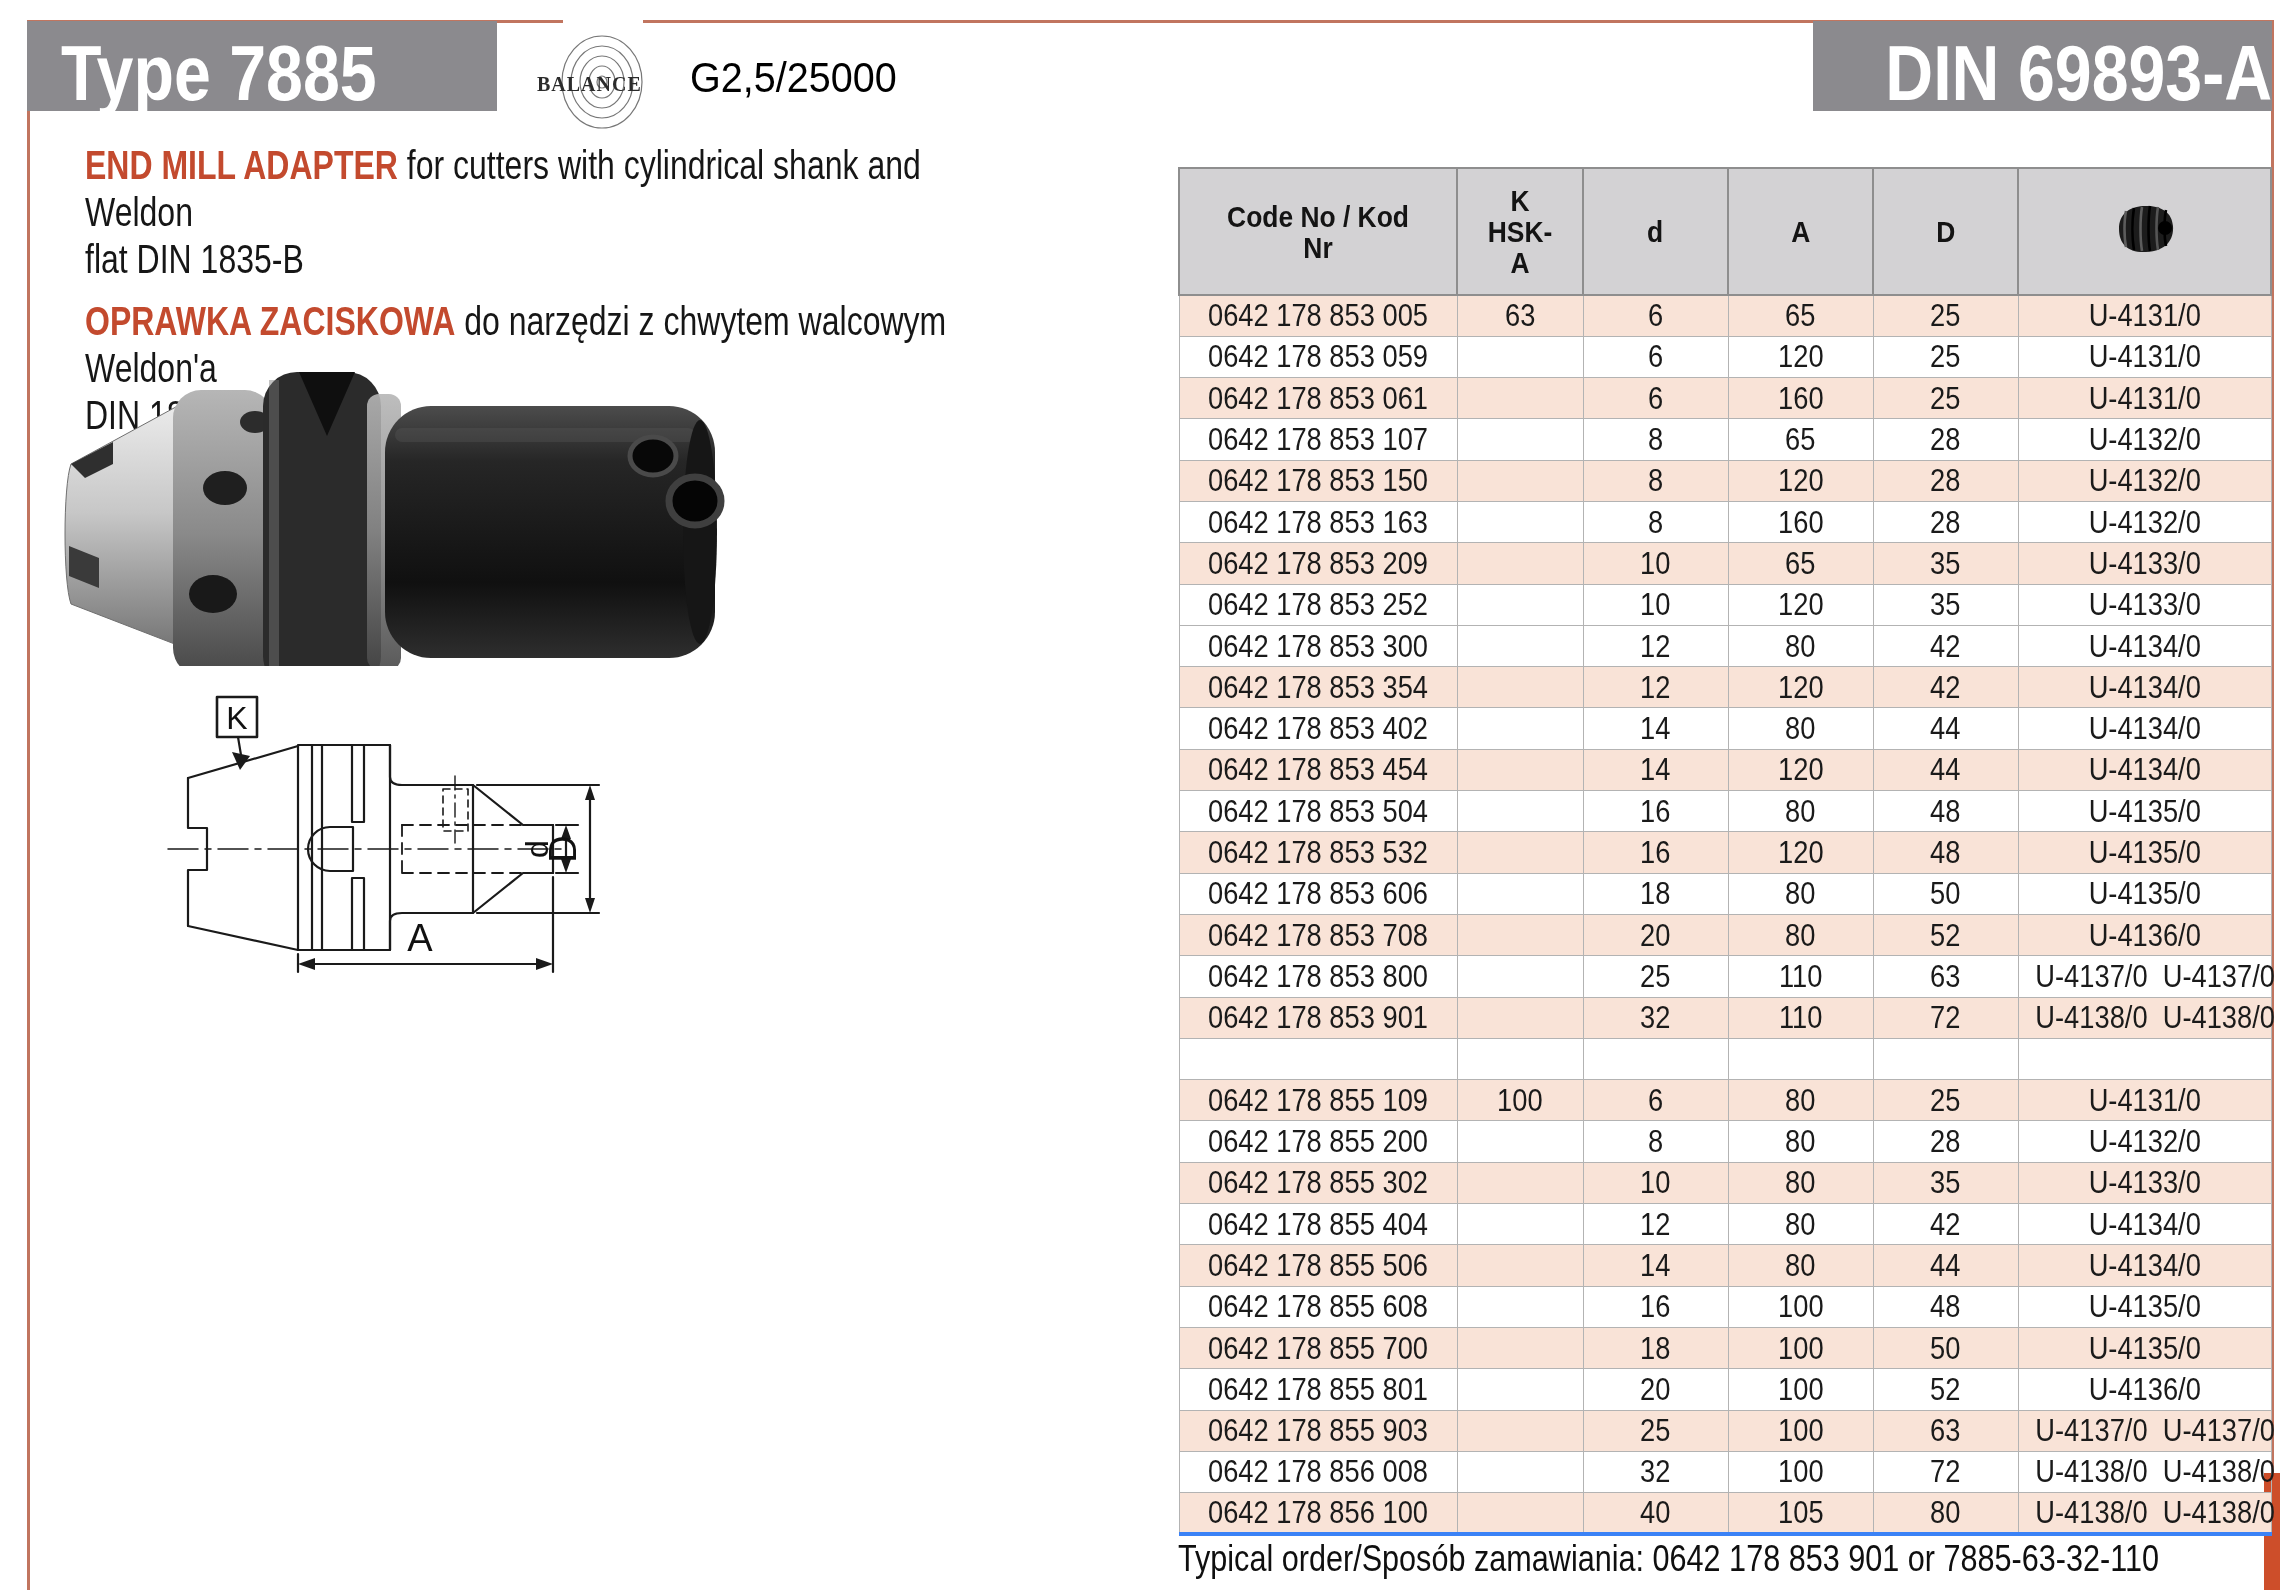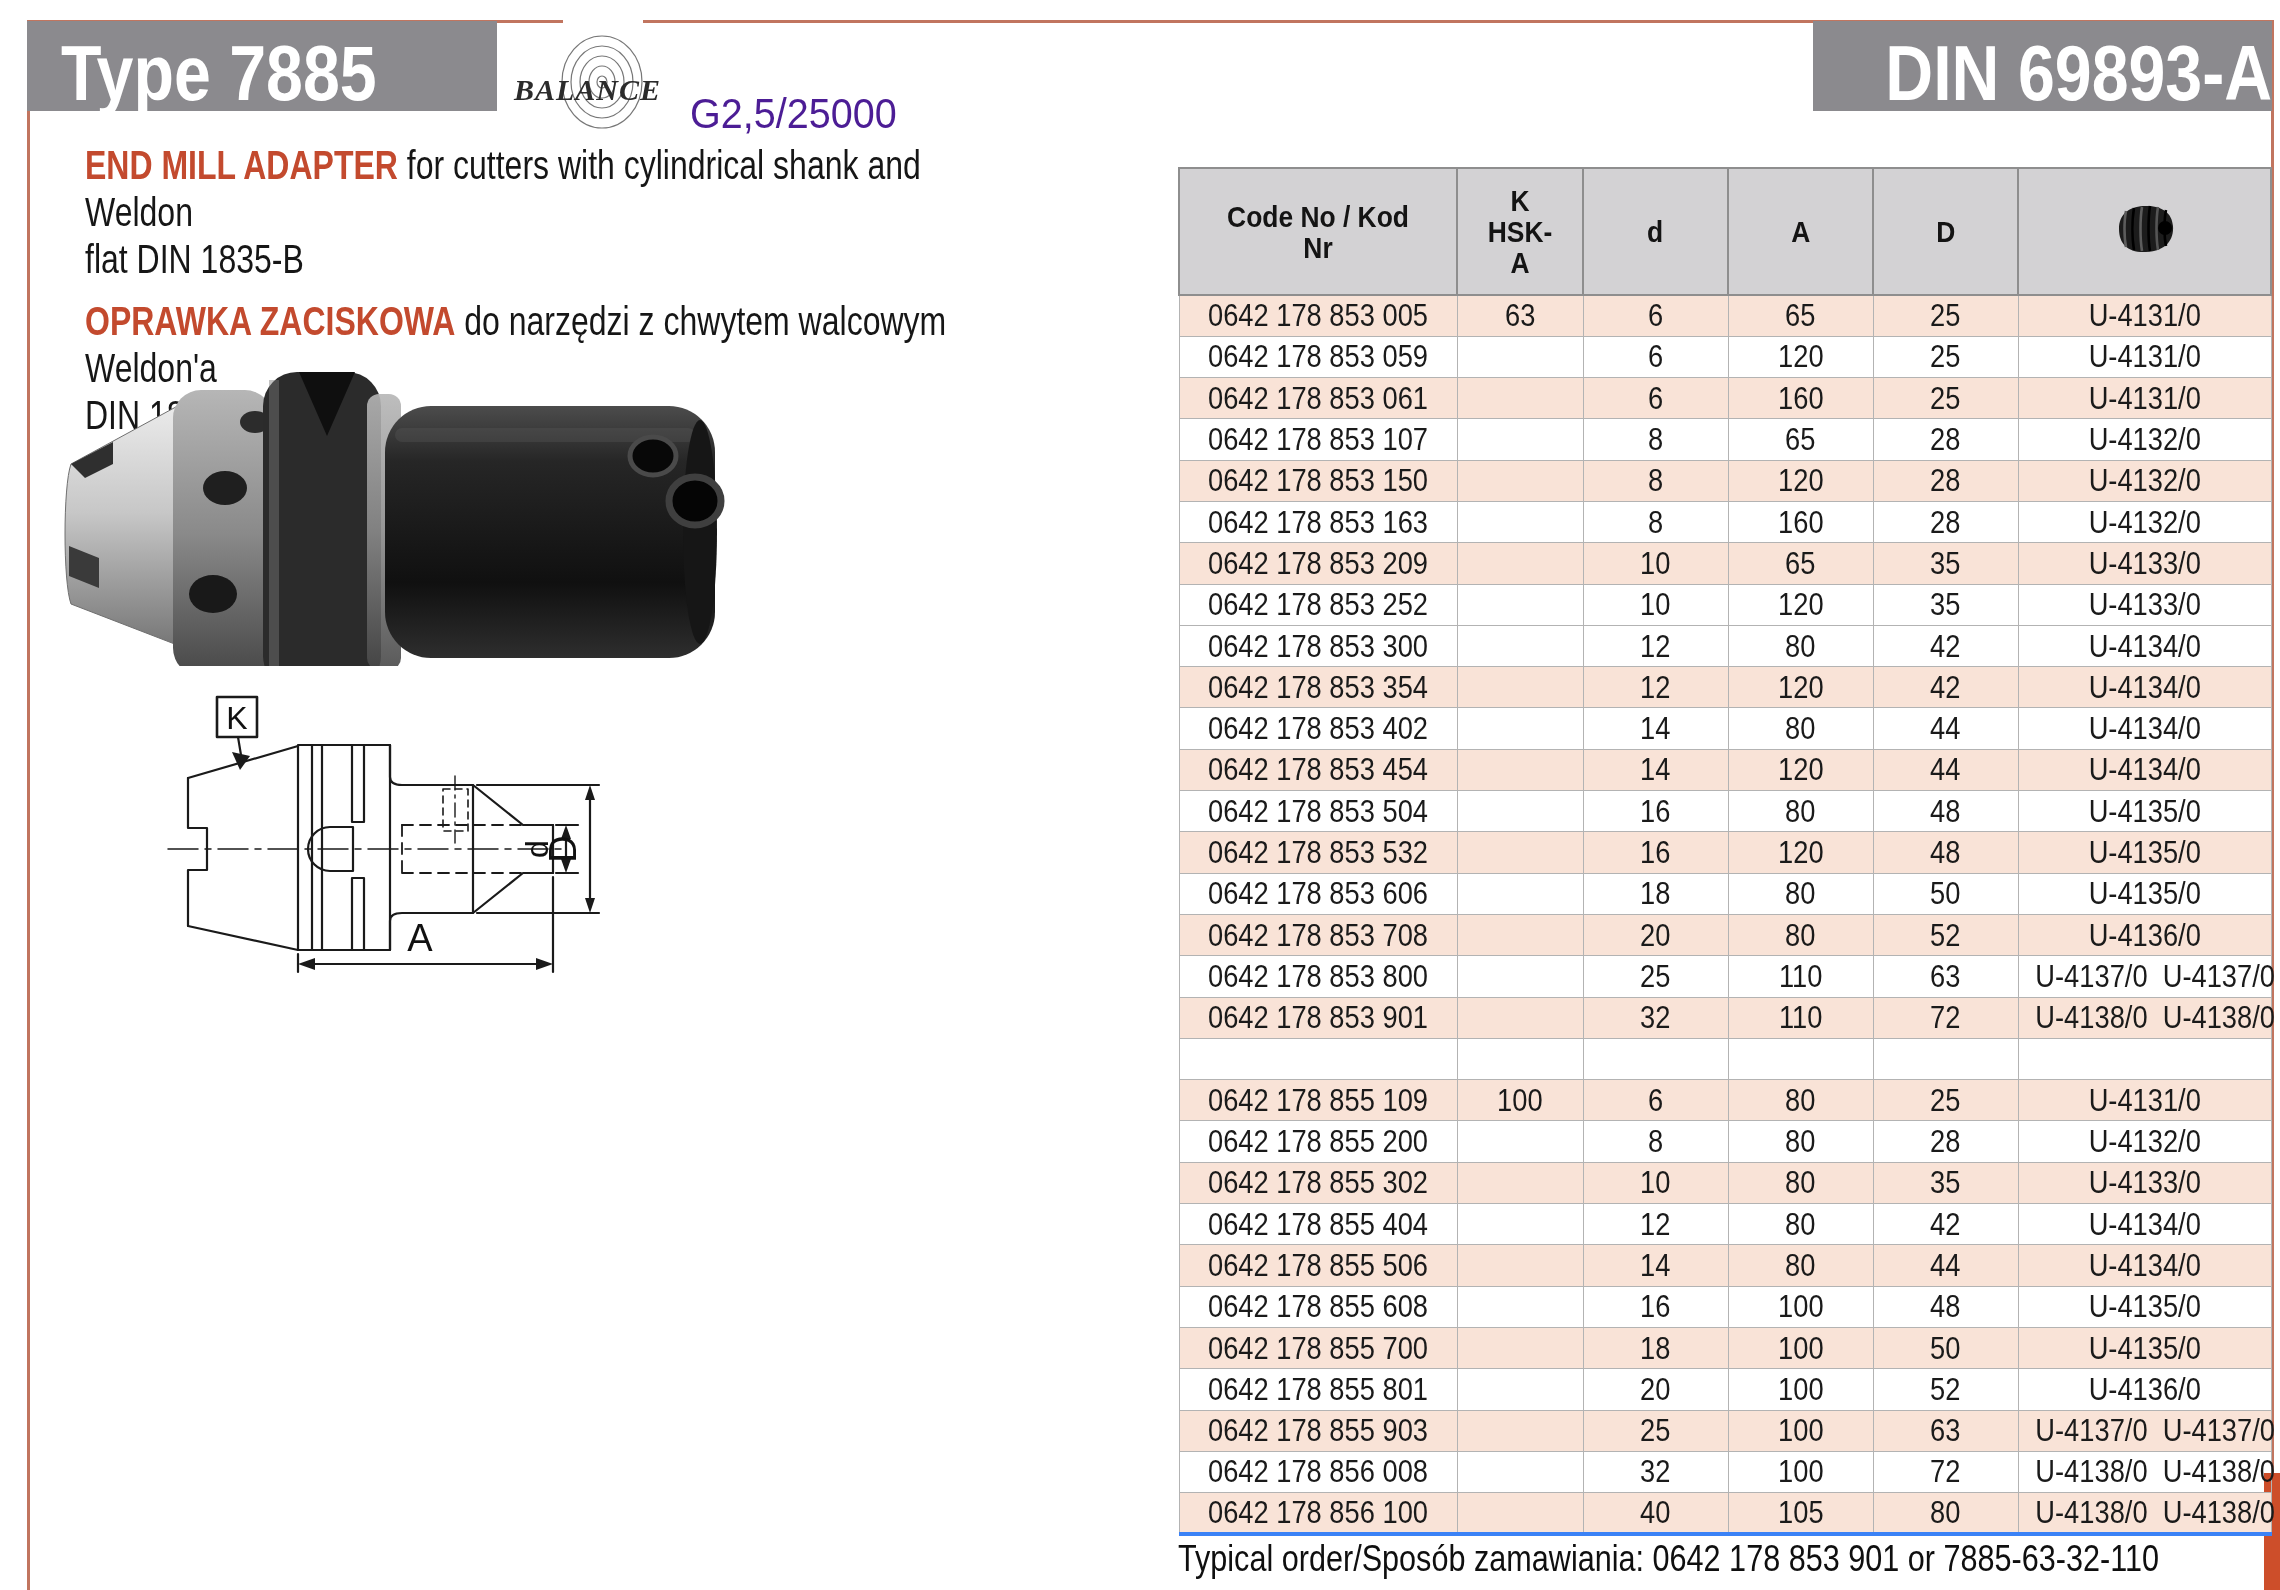--- a/index.html
+++ b/index.html
@@ -15,23 +15,23 @@
   
   .gray-box{position:absolute;top:21px;height:90px;background:var(--box-gray,#8b8a8e);color:#fff;
             font-weight:bold;font-size:78px;line-height:104px;box-sizing:border-box;white-space:nowrap;}
   .type-box{left:27px;width:470px;padding-left:34px;}
   .din-box{left:1813px;width:459px;text-align:right;}
   .cx{display:inline-block;transform:scaleX(.85);transform-origin:left center;}
   .cx-r{display:inline-block;transform:scaleX(.85);transform-origin:right center;}
   .cx-c{display:inline-block;transform:scaleX(.88);transform-origin:center center;}
   
   .balance-circles{position:absolute;left:556px;top:34px;}
-  .balance-word{position:absolute;left:514px;top:73px;font-family:"Liberation Serif",serif;
-                font-weight:bold;font-size:30px;letter-spacing:1px;color:#2b2b2b;font-style:italic;}
-  .balance-spec{position:absolute;left:690px;top:53px;font-size:43px;color:#4c1d95;margin-top:36px;}
+  .balance-word{position:absolute;left:537px;top:73px;font-family:"Liberation Serif",serif;
+                font-weight:bold;font-size:20px;letter-spacing:1px;color:#2b2b2b;}
+  .balance-spec{position:absolute;left:690px;top:53px;font-size:43px;color:#000000;}
   .balance-spec .cx{transform:scaleX(.92);}
   
   .desc{position:absolute;left:85px;top:142px;font-size:40px;line-height:47px;color:#161616;width:1120px;}
   .desc p{margin:0;}
   .desc p + p{margin-top:15px;}
   .desc .lead{color:var(--accent-red,#c34a2e);font-weight:bold;}
   .desc .cx{transform:scaleX(.8);}
   
   .photo-svg{position:absolute;left:55px;top:336px;}
   .drawing-svg{position:absolute;left:120px;top:668px;}

